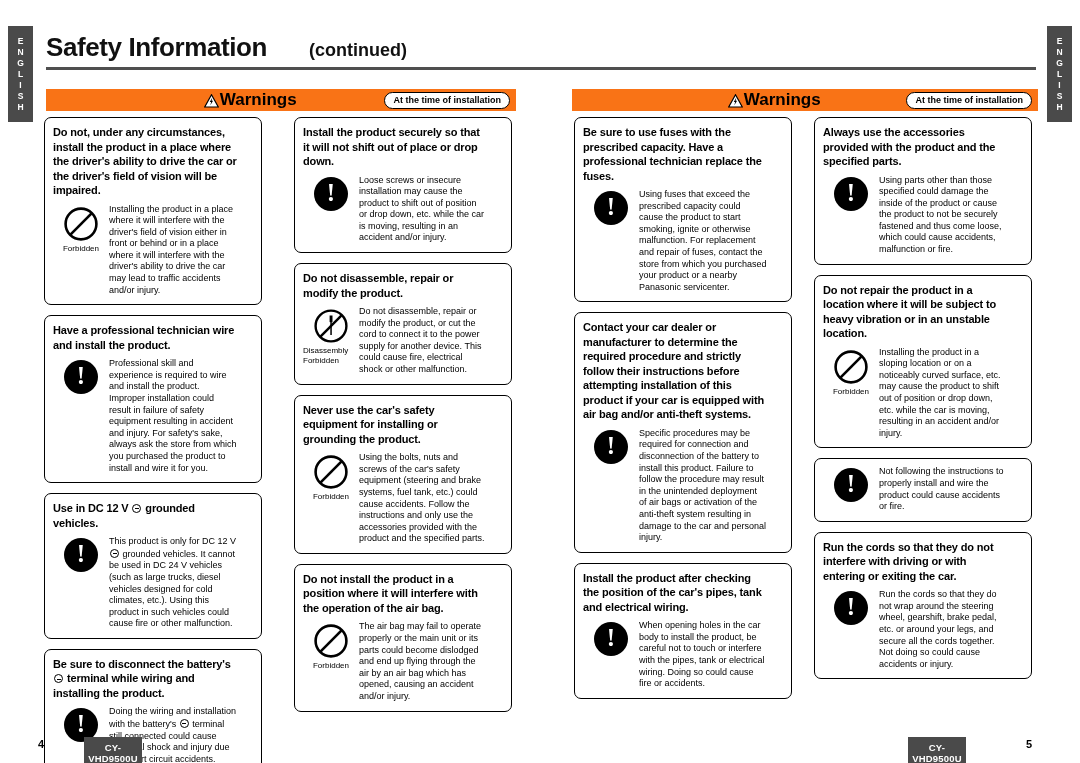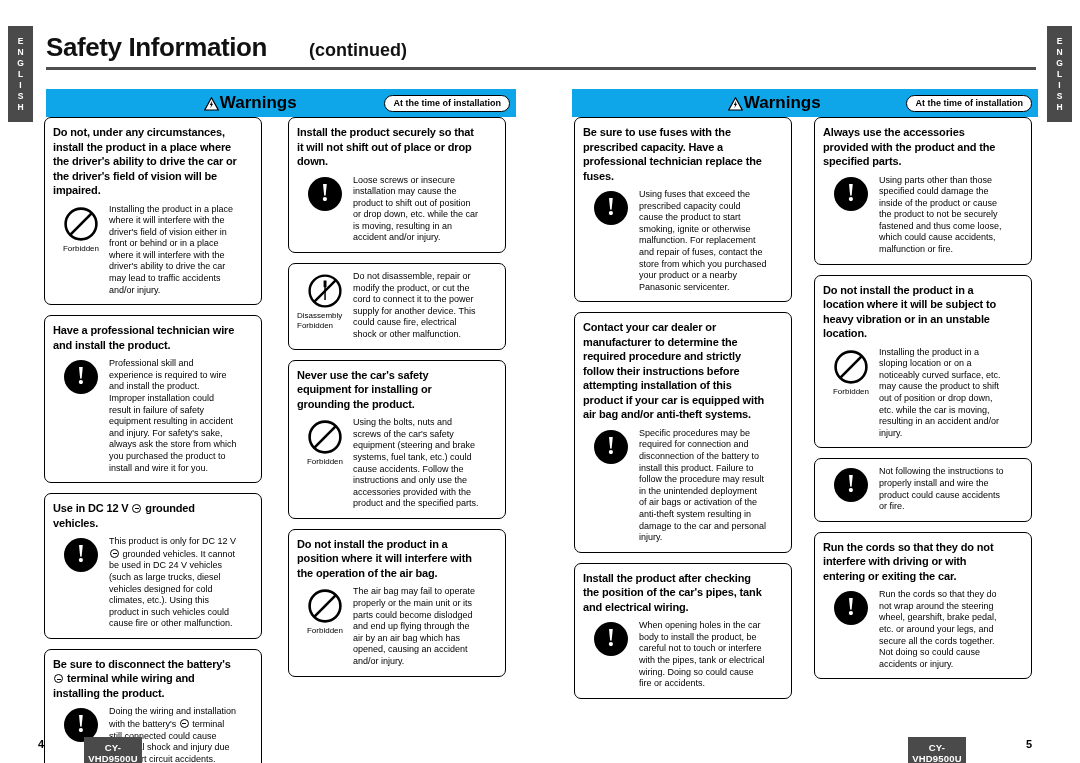--- a/index.html
+++ b/index.html
@@ -48,22 +48,22 @@
     margin-left: 21px;
   }
   .title-rule {
     margin-top: 4px;
     height: 3px; background: #4f4f4f; width: 990px;
   }
 
   
   .warn-bar {
     position: absolute;
-    height: 28px;
-    background: #0ea5e9;
+    height: 22px;
+    background: #f97316;
     display: flex;
     align-items: center;
   }
   .warn-bar.left  { left: 46px;  top: 89px; width: 470px; }
   .warn-bar.right { left: 572px; top: 89px; width: 466px; }
 
   .warn-title {
     display: flex; align-items: center;
     font-size: 17px; font-weight: bold; color: #000;
     margin-right: auto; margin-left: auto;
@@ -82,21 +82,21 @@
     margin-right: 6px;
     white-space: nowrap;
   }
 
   
   .cols { position: absolute; top: 117px; left: 0; width: 1080px; }
   .col {
     position: absolute; top: 0; width: 218px;
   }
   .col.c1 { left: 44px; }
-  .col.c2 { left: 288px; }
+  .col.c2 { left: 294px; }
   .col.c3 { left: 574px; }
   .col.c4 { left: 814px; }
 
   
   .wbox {
     border: 1.4px solid #000;
     border-radius: 7px;
     padding: 7px 24px 8px 8px;
     margin-bottom: 10px;
     background: #fff;
@@ -273,20 +273,21 @@
         <div class="wbox">
           <h4>Install the product securely so that it will not shift out of place or drop down.</h4>
           <div class="wbody">
             <div class="ibox">
               <div class="icon-excl">!</div>
             </div>
             <div class="wtext">Loose screws or insecure installation may cause the product to shift out of position or drop down, etc. while the car is moving, resulting in an accident and/or injury.</div>
           </div>
         </div>
         <div class="wbox">
+          <h4>Do not disassemble, repair or modify the product.</h4>
           <div class="wbody">
             <div class="ibox">
               <div>
                 <svg class="icon-svg" width="36" height="36" viewBox="0 0 36 36">
                   <circle cx="18" cy="18" r="15.4" fill="none" stroke="#000" stroke-width="2.4"></circle>
                   <rect x="16.6" y="7.5" width="2.9" height="6.6" fill="#000"></rect>
                   <rect x="17.3" y="14.0" width="1.5" height="13.0" fill="#000"></rect>
                   <line x1="7.2" y1="28.8" x2="28.8" y2="7.2" stroke="#000" stroke-width="2.4"></line>
                 </svg>
               </div>
@@ -359,21 +360,21 @@
         <div class="wbox">
           <h4>Always use the accessories provided with the product and the specified parts.</h4>
           <div class="wbody">
             <div class="ibox">
               <div class="icon-excl">!</div>
             </div>
             <div class="wtext">Using parts other than those specified could damage the inside of the product or cause the product to not be securely fastened and thus come loose, which could cause accidents, malfunction or fire.</div>
           </div>
         </div>
         <div class="wbox">
-          <h4>Do not install the product in a location where it will be subject to heavy vibration or in an unstable location.</h4>
+          <h4>Do not repair the product in a location where it will be subject to heavy vibration or in an unstable location.</h4>
           <div class="wbody">
             <div class="ibox">
               <div>
                 <svg class="icon-svg" width="36" height="36" viewBox="0 0 36 36">
                   <circle cx="18" cy="18" r="15.4" fill="none" stroke="#000" stroke-width="2.6"></circle>
                   <line x1="7.2" y1="28.8" x2="28.8" y2="7.2" stroke="#000" stroke-width="2.6"></line>
                 </svg>
               </div>
               <div class="ilabel">Forbidden</div>
             </div>

